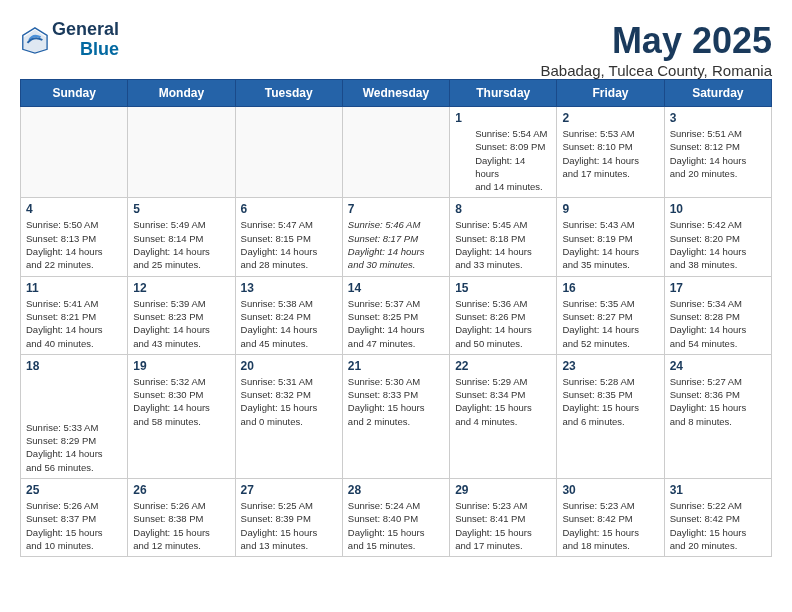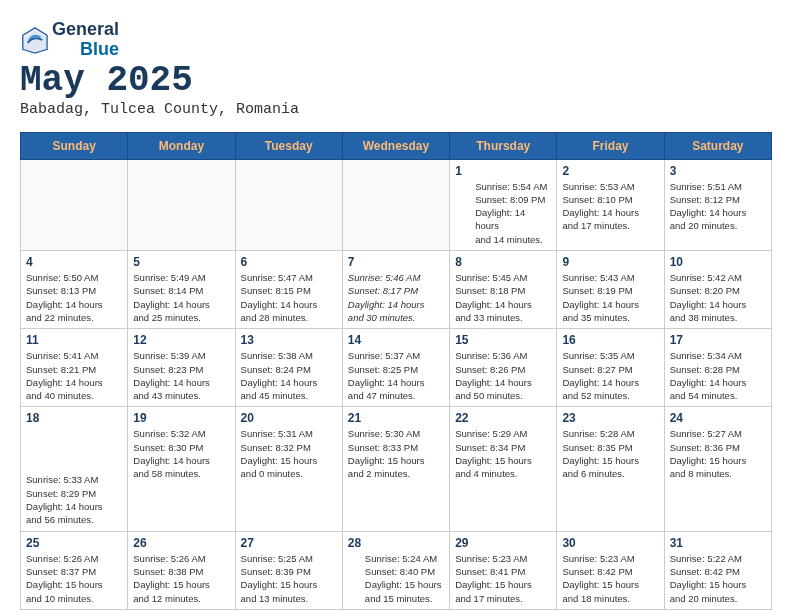--- a/index.html
+++ b/index.html
@@ -10,58 +10,57 @@
       min-height: 612px;
     }
     .page {
       width: 792px;
       padding: 20px 20px 10px 20px;
     }
     .header {
       display: flex;
       justify-content: space-between;
       align-items: flex-start;
-      margin-bottom: 14px;
-      flex-direction: column;
+      margin-bottom: 0;
     }
     .logo {
       display: flex;
       align-items: center;
       gap: 4px;
     }
     .logo-text {
       font-size: 18px;
       font-weight: bold;
       color: #1a3a5c;
       line-height: 1.1;
     }
     .logo-icon {
       width: 28px;
       height: 28px;
     }
     .title-area {
-      font-family: Liberation Mono, monospace;
+      text-align: right;
     }
     .month-title {
       font-size: 36px;
       font-weight: bold;
       color: #1a3a5c;
     }
     .subtitle {
       font-size: 15px;
       color: #333;
     }
     .calendar {
       width: 100%;
       border-collapse: collapse;
       border: 1px solid #ccc;
     }
     .calendar th {
       background-color: #2563a8;
-      color: #fdba74;
+      color: #ffffff;
       font-size: 12px;
       font-weight: bold;
       text-align: center;
       padding: 6px 4px;
       border: 1px solid #1a4a8a;
     }
     .calendar td {
       border: 1px solid #ccc;
       vertical-align: top;
       padding: 4px 5px;
@@ -319,21 +318,21 @@
           </td>
           <td>
             <div class="day-num">27</div>
             <div class="day-info" style="white-space: pre-line;">Sunrise: 5:25 AM
 Sunset: 8:39 PM
 Daylight: 15 hours
 and 13 minutes.</div>
           </td>
           <td>
             <div class="day-num">28</div>
-            <div class="day-info" style="white-space: pre-line; margin-left: 17px;">Sunrise: 5:24 AM
+            <div class="day-info" style="white-space: pre-line;">Sunrise: 5:24 AM
 Sunset: 8:40 PM
 Daylight: 15 hours
 and 15 minutes.</div>
           </td>
           <td>
             <div class="day-num">29</div>
             <div class="day-info" style="white-space: pre-line;">Sunrise: 5:23 AM
 Sunset: 8:41 PM
 Daylight: 15 hours
 and 17 minutes.</div>

